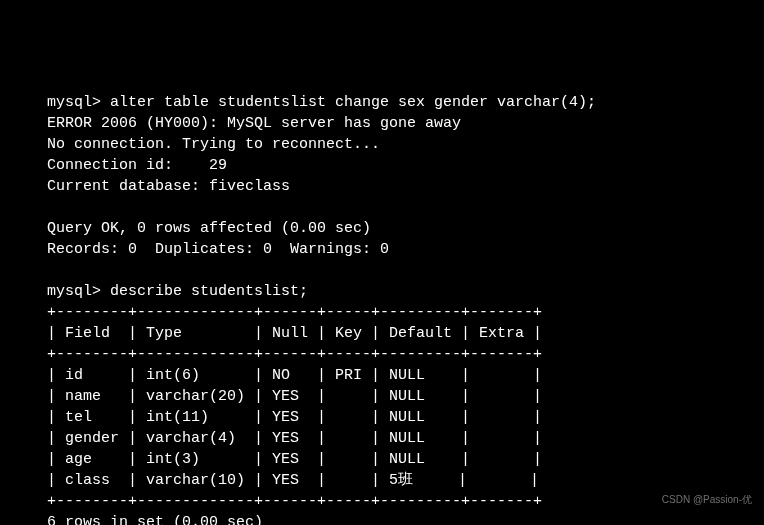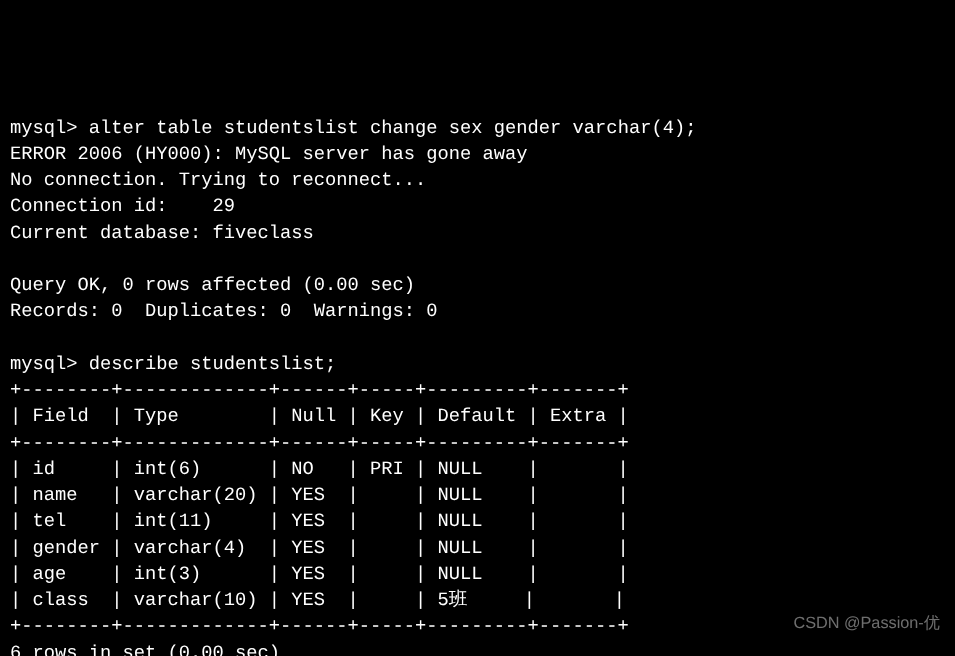--- a/index.html
+++ b/index.html
@@ -8,28 +8,28 @@
       color: #fff;
       font-family: 'Courier New', Consolas, monospace;
       font-size: 15px;
       line-height: 1.4;
       padding: 8px;
       width: 764px;
       height: 525px;
       overflow: hidden;
       white-space: pre;
     }
-    .terminal-line { display: block; }
+    .terminal-line { display: block; margin-left: 39px; }
     .watermark {
       position: fixed;
       right: 12px;
       bottom: 18px;
       color: rgba(200,200,200,0.55);
       font-family: sans-serif;
-      font-size: 13px;
+      font-size: 10px;
     }
   </style>
 </head>
 <body>
 
 
 
 <div><span class="terminal-line"><span>mysql&gt;</span> <span>alter table studentslist change sex gender varchar(4);</span></span><span class="terminal-line">ERROR 2006 (HY000): MySQL server has gone away</span><span class="terminal-line">No connection. Trying to reconnect...</span><span class="terminal-line">Connection id:    29</span><span class="terminal-line">Current database: fiveclass</span><span class="terminal-line"> </span><span class="terminal-line">Query OK, 0 rows affected (0.00 sec)</span><span class="terminal-line">Records: 0  Duplicates: 0  Warnings: 0</span><span class="terminal-line"> </span><span class="terminal-line"><span>mysql&gt;</span> <span>describe studentslist;</span></span><span class="terminal-line">+--------+-------------+------+-----+---------+-------+</span><span class="terminal-line">| Field  | Type        | Null | Key | Default | Extra |</span><span class="terminal-line">+--------+-------------+------+-----+---------+-------+</span><span class="terminal-line">| id     | int(6)      | NO   | PRI | NULL    |       |</span><span class="terminal-line">| name   | varchar(20) | YES  |     | NULL    |       |</span><span class="terminal-line">| tel    | int(11)     | YES  |     | NULL    |       |</span><span class="terminal-line">| gender | varchar(4)  | YES  |     | NULL    |       |</span><span class="terminal-line">| age    | int(3)      | YES  |     | NULL    |       |</span><span class="terminal-line">| class  | varchar(10) | YES  |     | 5班     |       |</span><span class="terminal-line">+--------+-------------+------+-----+---------+-------+</span><span class="terminal-line">6 rows in set (0.00 sec)</span></div>
 
 <div class="watermark">CSDN @Passion-优</div>

